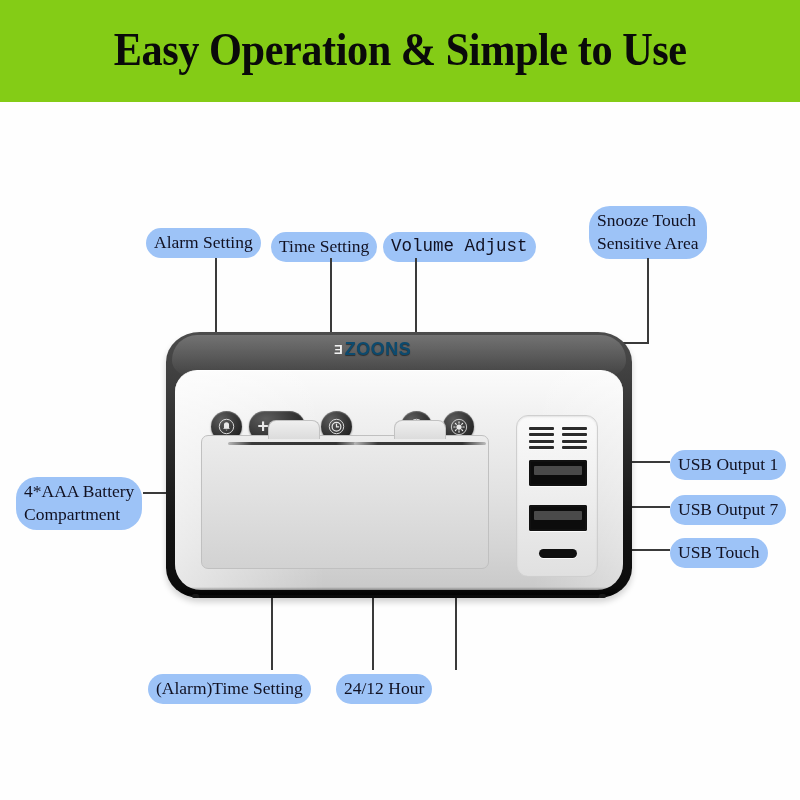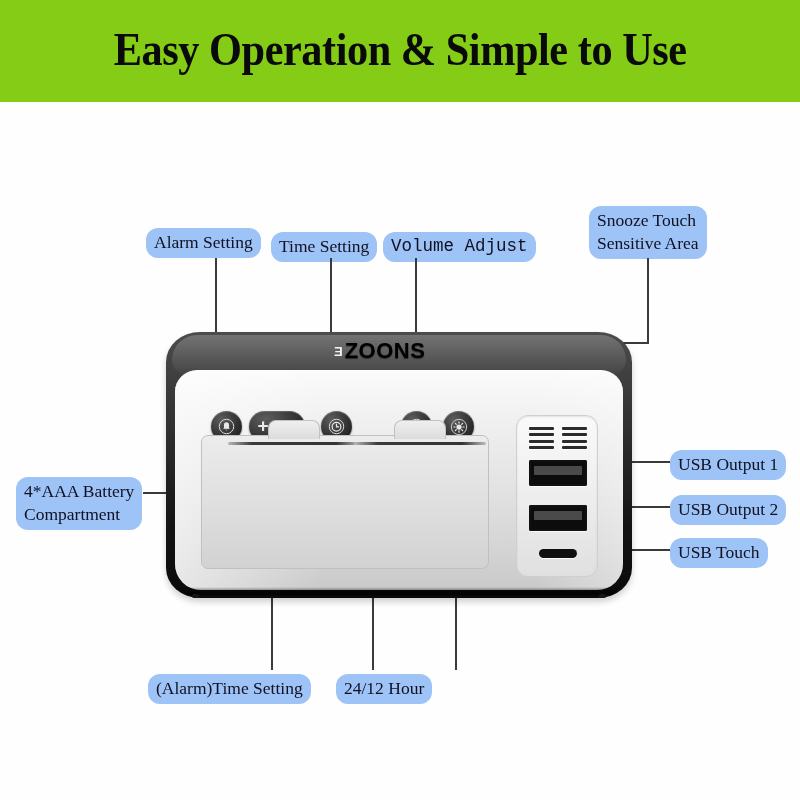--- a/index.html
+++ b/index.html
@@ -38,21 +38,21 @@
     transform: scaleX(0.90);
     white-space: nowrap;
     padding-bottom: 4px;
   }
 
   
   .label {
     position: absolute;
     background: #9dc3f7;
     color: #111122;
-    border-radius: 12px;
+    border-radius: 21px;
     font-family: "Liberation Serif", "DejaVu Serif", serif;
     font-size: 17.5px;
     line-height: 23px;
     padding: 3px 8px 4px 8px;
     white-space: pre-line;
     text-align: left;
   }
 
   
   .ln {
@@ -234,24 +234,24 @@
     display: flex; align-items: center; gap: 2px;
   }
   .logo-mark {
     font-family: "Liberation Sans", sans-serif;
     font-size: 13px; font-weight: bold; color: #f2f2f2;
     transform: scaleX(-1);
     line-height: 1;
   }
   .logo-text {
     font-family: "Liberation Sans", sans-serif;
-    font-size: 22px;
+    font-size: 18px;
     font-weight: bold;
     letter-spacing: 0.5px;
-    color: #000000;
+    color: #0c4a6e;
     line-height: 1;
     text-shadow: 0 1px 1px rgba(0,0,0,0.5);
   }
 </style>
 </head>
 <body>
 
 <div id="page">
 
   <div class="header-band">
@@ -265,21 +265,21 @@
   <div class="label" style="left:383px; top:232px;font-family:Liberation Mono, monospace;">Volume Adjust</div>
 
   <div class="label" style="left:589px; top:206px;">Snooze Touch
 Sensitive Area</div>
 
   <div class="label" style="left:16px; top:477px;">4*AAA Battery
 Compartment</div>
 
   <div class="label" style="left:670px; top:450px;">USB Output 1</div>
 
-  <div class="label" style="left:670px; top:495px;">USB Output 2</div>
+  <div class="label" style="left:670px; top:495px;">USB Output 7</div>
 
   <div class="label" style="left:670px; top:538px;">USB Touch</div>
 
   <div class="label" style="left:148px; top:674px;">(Alarm)Time Setting</div>
 
   <div class="label" style="left:336px; top:674px;">24/12 Hour</div>
 
 
   <div class="ln ln-v" style="left:215px; top:258px; height:128px;"></div>
   <div class="ln ln-v" style="left:330px; top:258px; height:144px;"></div>

